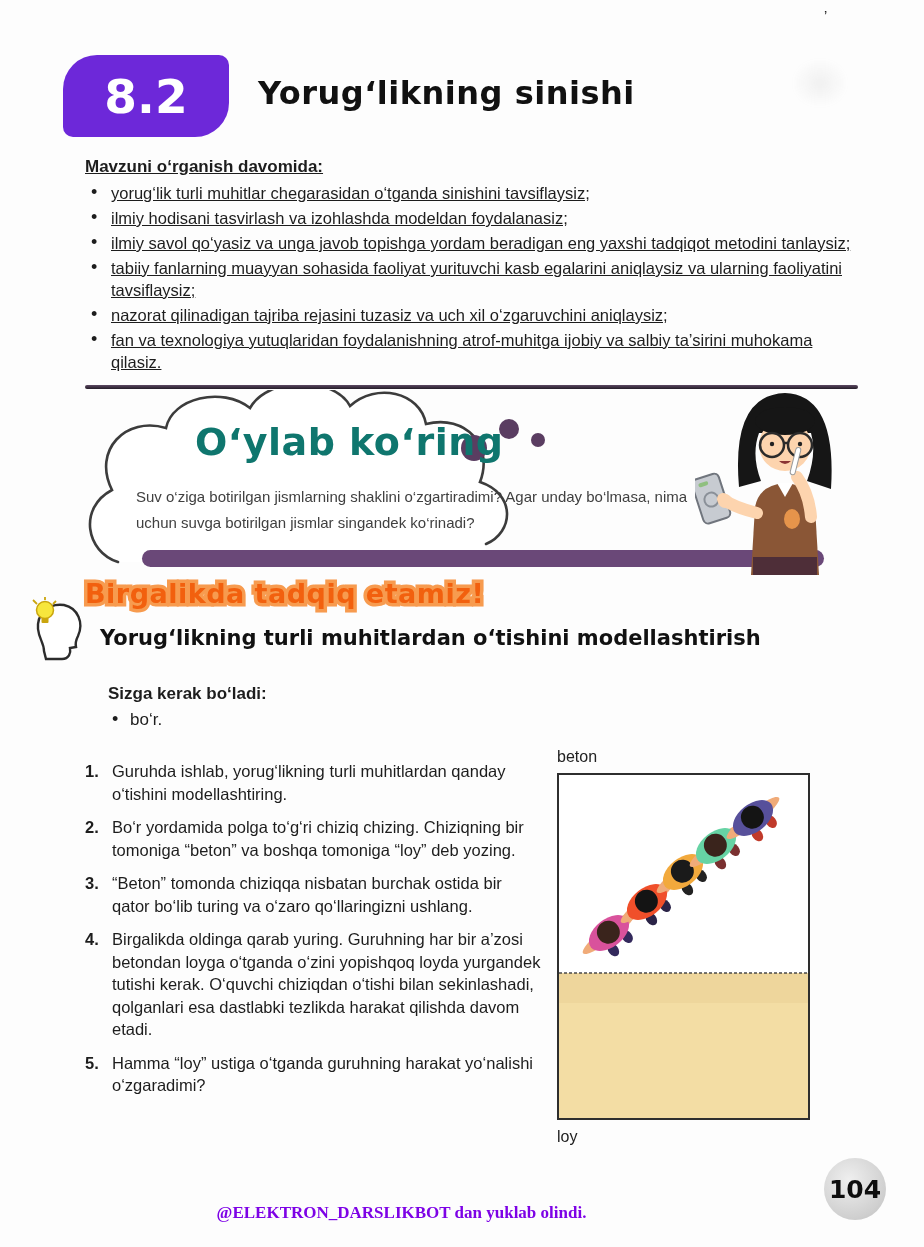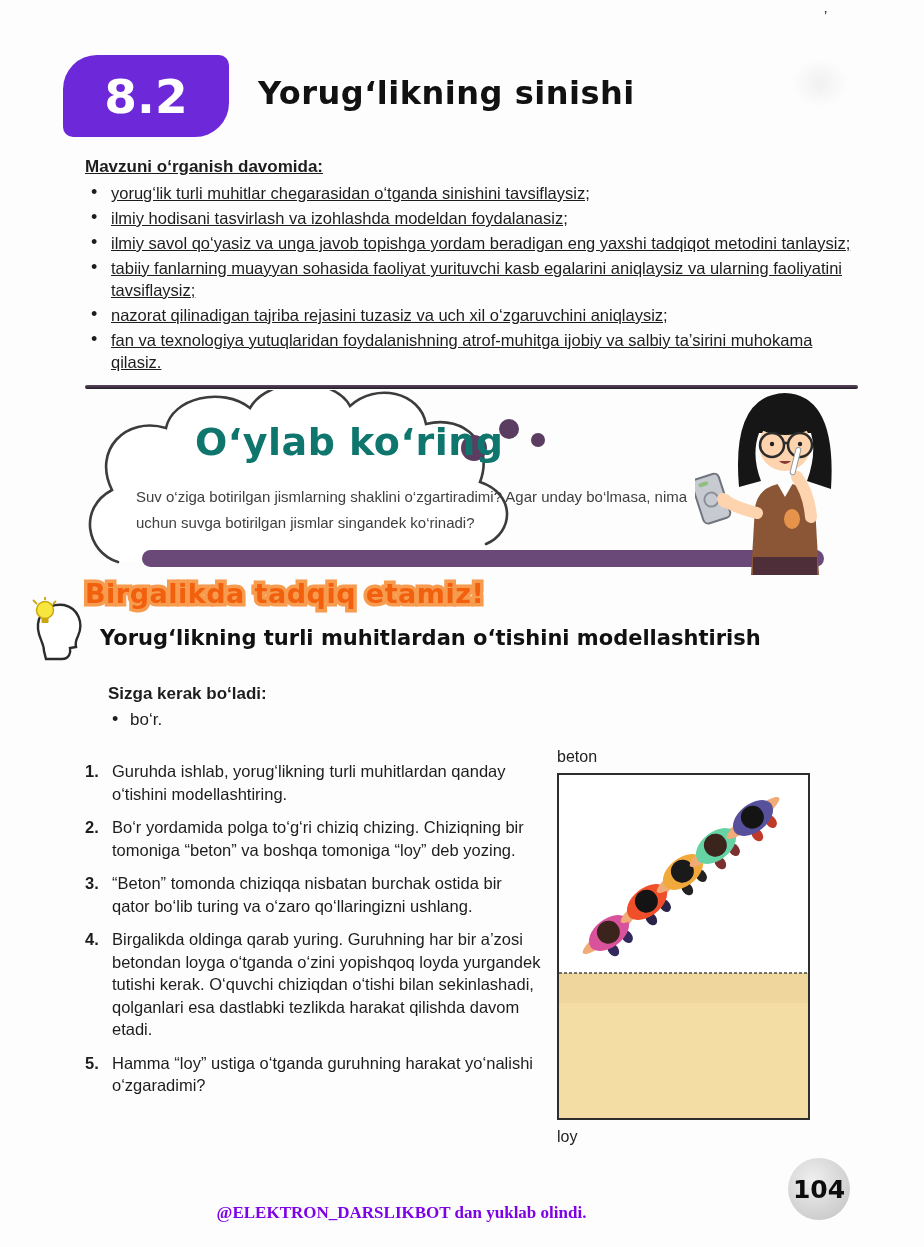--- a/index.html
+++ b/index.html
@@ -57,21 +57,21 @@
   .steps .step{display:flex;margin-bottom:11px;}
   .steps .num{font-weight:bold;width:27px;flex:0 0 27px;}
   .steps .txt{flex:1;}
   
   .figure{position:absolute;left:557px;top:748px;width:253px;}
   .fig-label{width:100%;text-align:left;font-size:16px;color:#222;}
   .fig-label.top{margin-bottom:7px;}
   .fig-label.bottom{margin-top:8px;}
   .fig-box{width:253px;height:347px;border:2px solid #2e2e2e;box-sizing:border-box;background:#fff;}
   
-  .page-badge{position:absolute;left:788px;top:1158px;width:62px;height:62px;border-radius:50%;
+  .page-badge{position:absolute;left:824px;top:1158px;width:62px;height:62px;border-radius:50%;
     background:radial-gradient(circle at 40% 35%, #efefef, #cfcfcf 70%, #bdbdbd);
     display:flex;align-items:center;justify-content:center;
     font-size:25px;font-weight:800;color:#0d0d0d;font-family:"DejaVu Sans", sans-serif;}
   .watermark{position:absolute;left:0;top:1203px;width:803px;text-align:center;
     font-family:"Liberation Serif", serif;font-weight:bold;font-size:17px;color:#7d02e6;}
 </style>
 </head>
 <body>
 
 <span class="corner-mark">ʼ</span>

